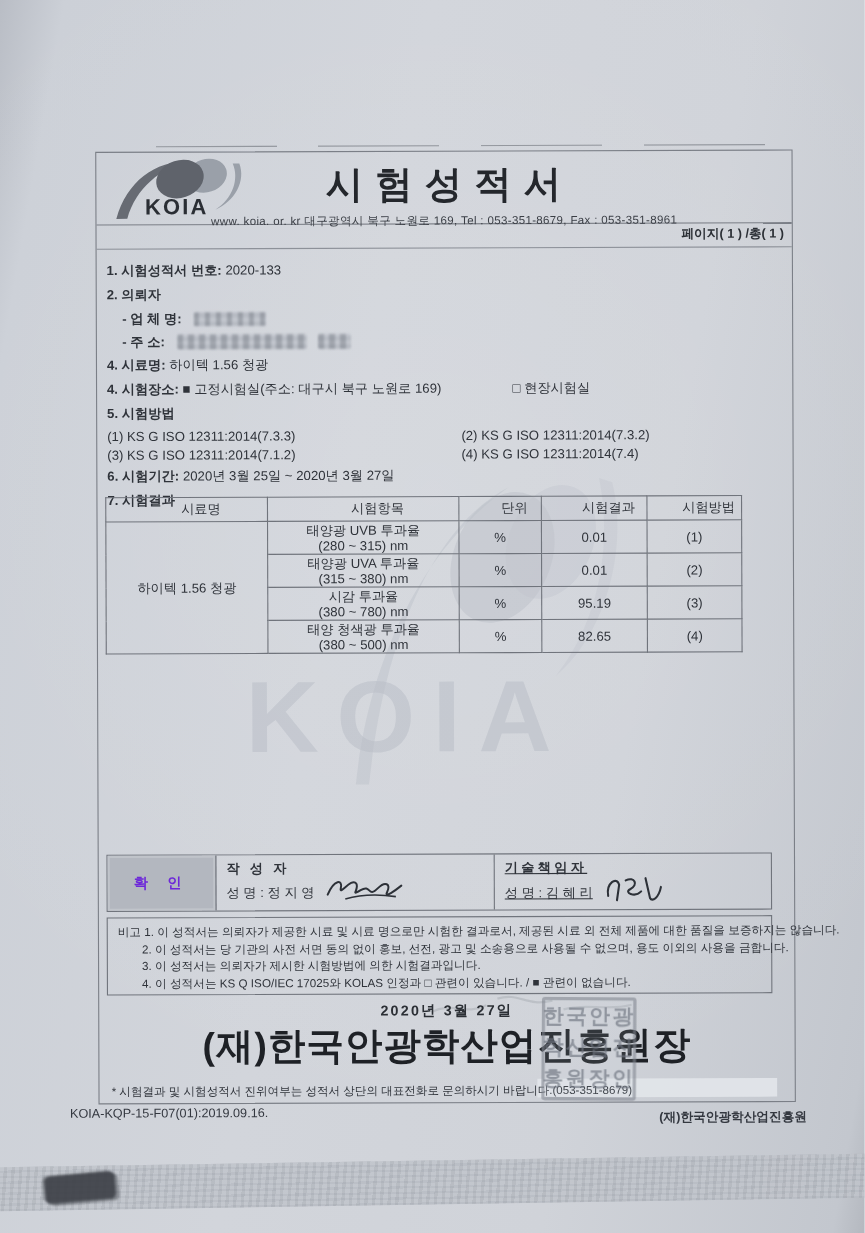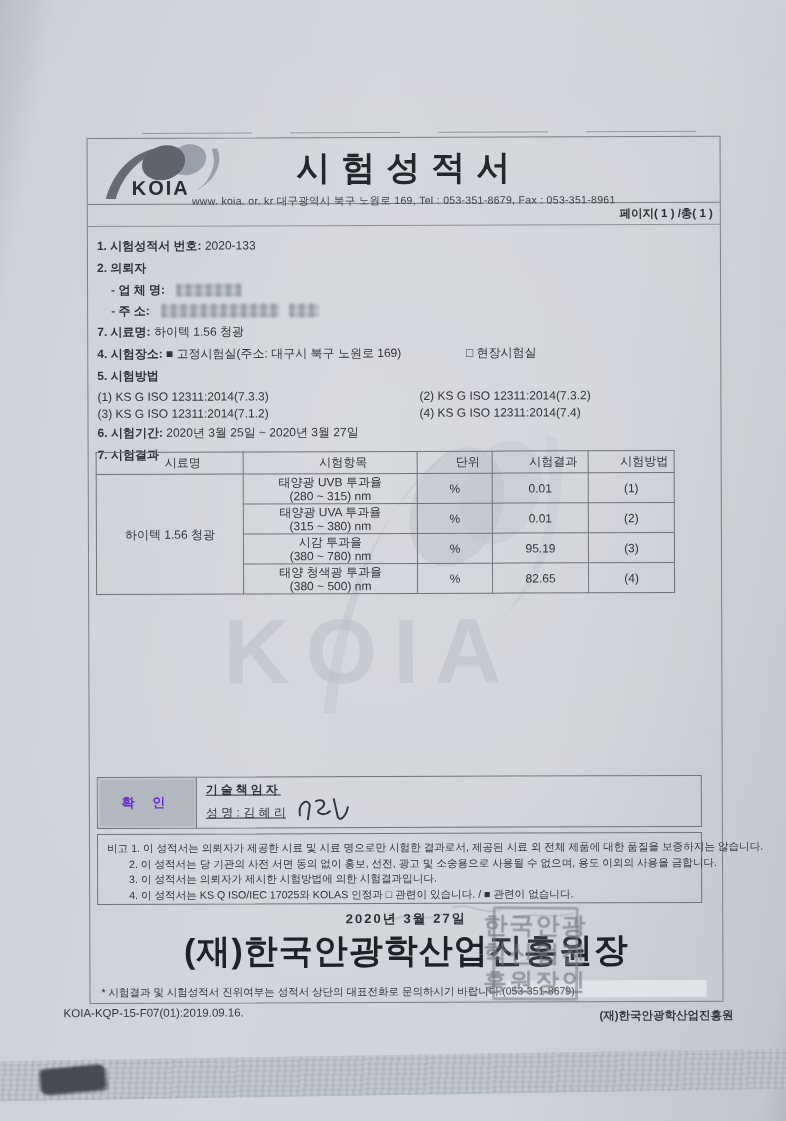--- a/index.html
+++ b/index.html
@@ -88,21 +88,21 @@
               font-size:34px; font-weight:bold; letter-spacing:1px; color:#1e2126; z-index:3; }
   .whiteout { position:absolute; left:398px; top:843px; width:218px; height:17px;
               background:rgba(226,229,234,.9); z-index:2; }
   .footnote { position:absolute; left:11px; top:847px; font-size:10.5px; color:#2f333a; z-index:3; white-space:nowrap; }
 
   .seal { position:absolute; left:402px; top:769px; width:86px; height:94px; z-index:4;
           border:3px solid rgba(125,130,140,.55); border-radius:3px;
           display:flex; flex-direction:column; justify-content:space-around; align-items:center;
           padding:2px; filter:blur(.4px); transform:rotate(.6deg);
           background:rgba(200,204,211,.12); }
-  .seal div { font-size:24px; font-weight:bold; letter-spacing:2px;
+  .seal div { font-size:19px; font-weight:bold; letter-spacing:2px;
               color:rgba(110,116,127,.65); line-height:20px; white-space:nowrap; }
   .ghost { position:absolute; left:292px; top:760px; z-index:1; opacity:.5; }
 
   
   .formcode { position:absolute; left:62px; top:1006px; font-size:11.5px; color:#343840; z-index:2; }
   .orgsmall { position:absolute; right:54px; top:1009px; font-size:11.5px; font-weight:bold; color:#343840; z-index:2; }
 
   
   .band { position:absolute; left:-12px; top:1055px; width:812px; height:40px; transform:rotate(-0.7deg);
     background:
@@ -153,21 +153,21 @@
         </div>
         <div class="sub">
           <span class="lbl">- 업 체 명:</span>
           <span class="mosaic m1"></span>
         </div>
         <div class="sub">
           <span class="lbl">- 주      소:</span>
           <span class="mosaic m2"></span><span class="mosaic m3"></span>
         </div>
         <div class="row">
-          <span class="lbl">7. 시료명:</span>
+          <span class="lbl">4. 시료명:</span>
           <span>하이텍 1.56 청광</span>
         </div>
         <div class="row">
           <span class="lbl">4. 시험장소:</span>
           <span>■</span>
           <span>고정시험실(주소: 대구시 북구 노원로 169)</span>
           <span class="gap"></span>
           <span>□</span>
           <span>현장시험실</span>
         </div>
@@ -233,20 +233,30 @@
               </td>
           <td>%</td>
           <td>82.65</td>
           <td>(4)</td>
         </tr>
       </tbody>
         </table>
 
       <div class="sign">
         <div class="s-confirm">확  인</div>
+        <div class="s-cell s-writer">
+          <div class="s-role">작  성  자</div>
+          <div class="s-name">
+            <span>성       명 : 정  지  영</span>
+            <svg class="sig" width="74" height="26" viewBox="0 0 74 26">
+              <path d="M4 18 C 10 4, 18 4, 16 12 C 14 20, 26 2, 30 8 C 33 13, 24 20, 34 14 C 44 8, 40 22, 50 12 C 56 6, 62 8, 58 16 C 55 22, 66 14, 71 10" fill="none" stroke="#2d3138" stroke-width="1.8" stroke-linecap="round"></path>
+              <path d="M20 22 C 34 18, 52 18, 66 20" fill="none" stroke="#2d3138" stroke-width="1.4"></path>
+            </svg>
+          </div>
+        </div>
         <div class="s-cell s-tech">
           <div class="s-role">기술책임자</div>
           <div class="s-name">
             <span>성       명 : 김  혜  리</span>
             <svg class="sig" width="58" height="28" viewBox="0 0 58 28">
               <path d="M6 20 C 4 8, 14 2, 16 10 L 14 24 M 22 6 C 30 2, 34 10, 26 14 C 20 17, 30 22, 36 16 M 40 4 L 44 22 C 46 26, 52 22, 54 12" fill="none" stroke="#2d3138" stroke-width="1.9" stroke-linecap="round"></path>
             </svg>
           </div>
         </div>
       </div>

